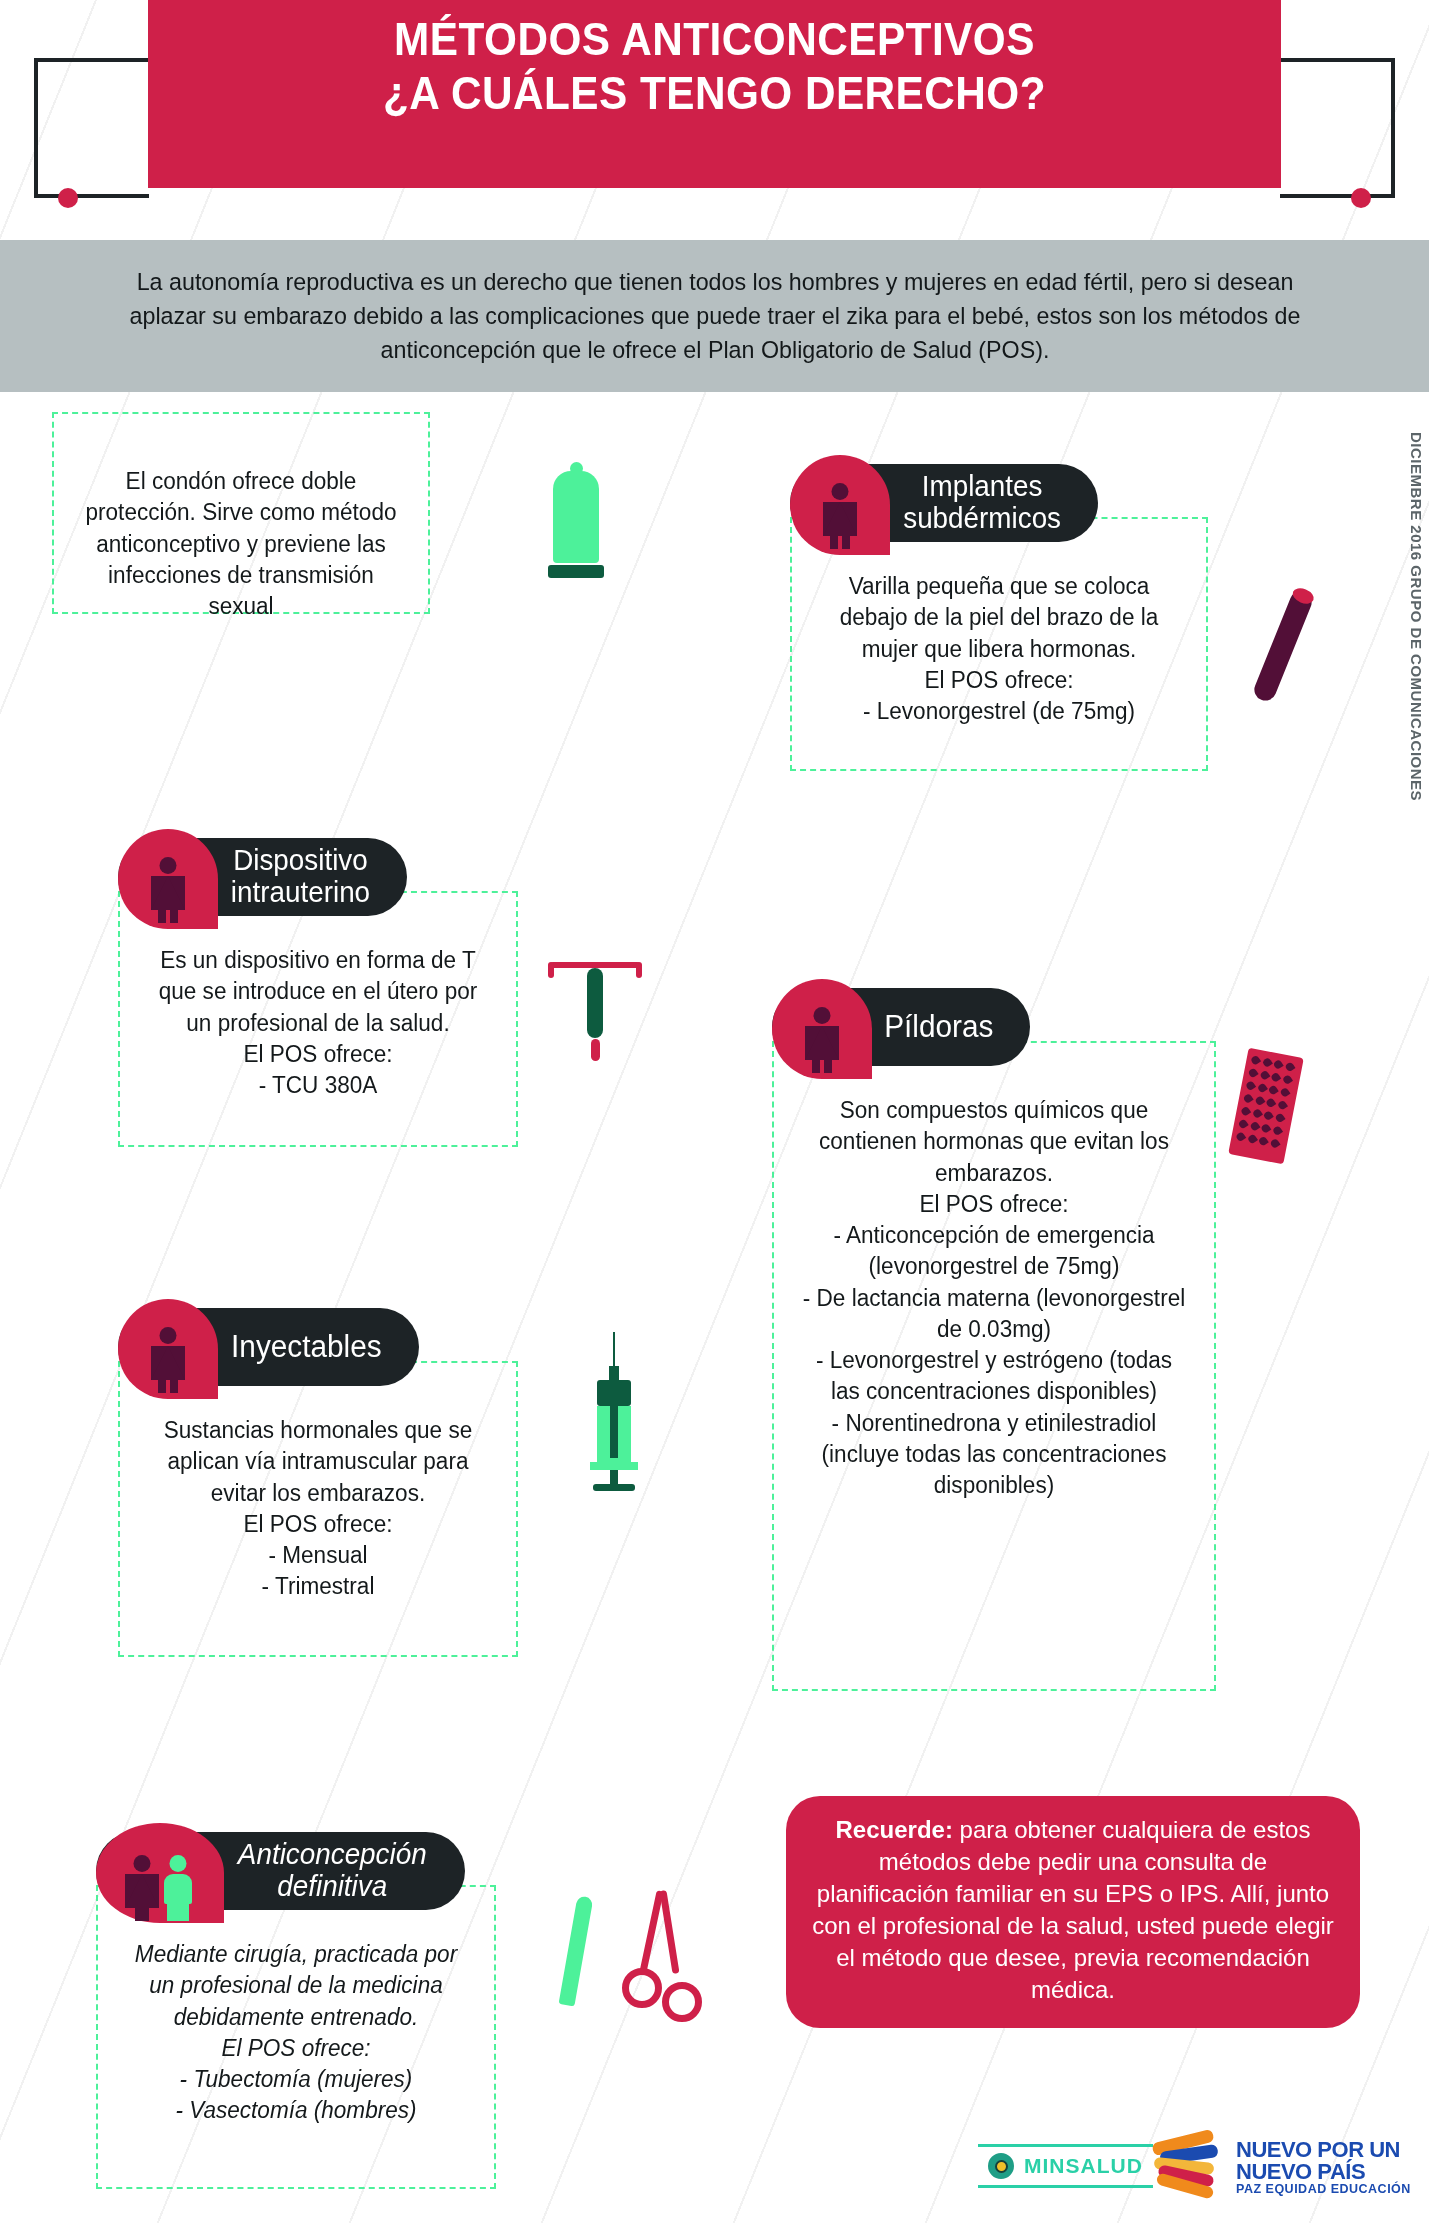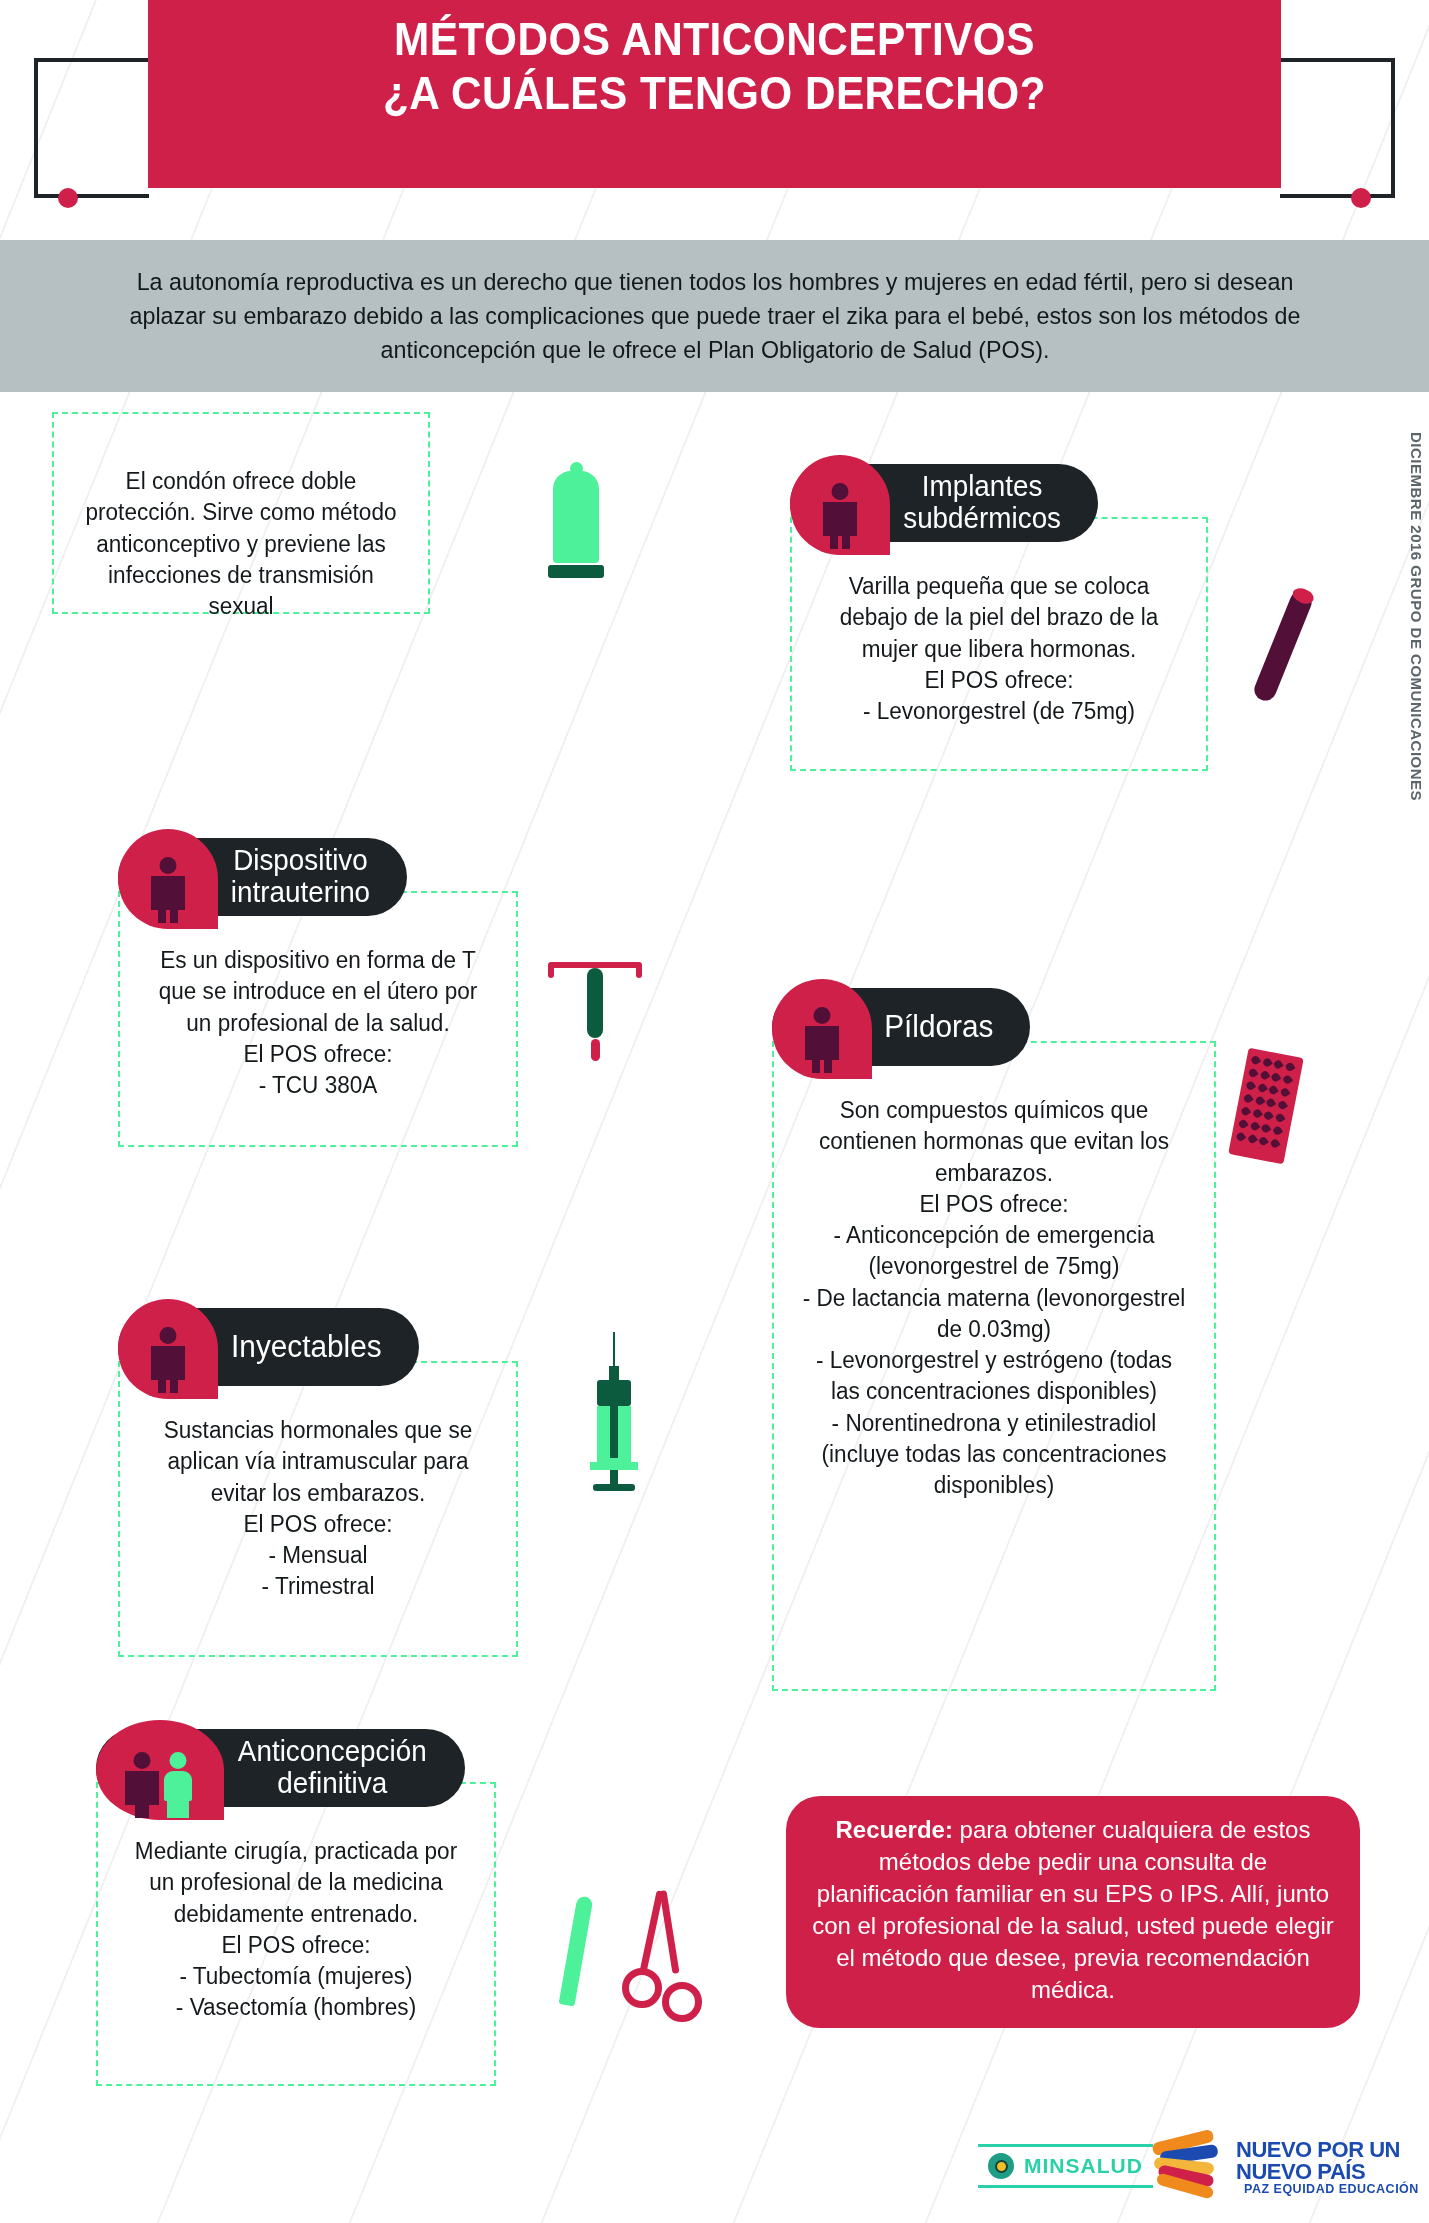--- a/index.html
+++ b/index.html
@@ -220,21 +220,21 @@
   }
   .ms-seal span { width: 13px; height: 13px; border-radius: 50%; background: #f0c02a; display:block; border: 2px solid #16403a;}
   .ms-word { color: #2ad0a7; font-size: 21px; font-weight: bold; letter-spacing: 1px; }
 
   .tpunp { position: absolute; display: flex; align-items: center; gap: 8px; }
   .tpunp-ribbon { position: relative; width: 78px; height: 66px; }
   .tpunp-ribbon i { position: absolute; border-radius: 6px; display: block; }
   .tpunp-text { line-height: 1.0; }
   .tpunp-l1 { color: #1b4bb0; font-size: 22px; font-weight: bold; letter-spacing: -0.5px; }
   .tpunp-l2 { color: #1b4bb0; font-size: 22px; font-weight: bold; letter-spacing: -0.5px; }
-  .tpunp-l3 { color: #1b4bb0; font-size: 12.5px; font-weight: bold; letter-spacing: 0.5px; margin-left: 8px; }
+  .tpunp-l3 { color: #1b4bb0; font-size: 12.5px; font-weight: bold; letter-spacing: 0.5px; }
 </style>
 </head>
 <body>
 
 <div id="page">
 
   <div>
     <div class="hdr-frame-left"></div>
     <div class="hdr-frame-right"></div>
     <div class="hdr-dot l"></div>
@@ -392,21 +392,21 @@
   <div class="art" style="left:590px; top:1332px;">
     <div class="syr-needle"></div>
     <div class="syr-neck"></div>
     <div class="syr-top"></div>
     <div class="syr-barrel"></div>
     <div class="syr-flange"></div>
     <div class="syr-plunger"></div>
     <div class="syr-thumb"></div>
   </div>
 
-  <div class="card" style="left:96px; top:1729px; width:400px;">
+  <div class="card" style="left:96px; top:1832px; width:400px;font-style:italic;">
     <div class="pill">
       <div class="pill-badge wide" style="gap:4px;">
         <div class="fig female" style="width:32px; height:62px;">
           <div class="head purple"></div>
             <div class="body purple"></div>
           <div class="legL purple"></div>
             <div class="legR purple"></div>
         </div>
         <div class="fig male" style="width:32px; height:62px;">
           <div class="head green"></div>

